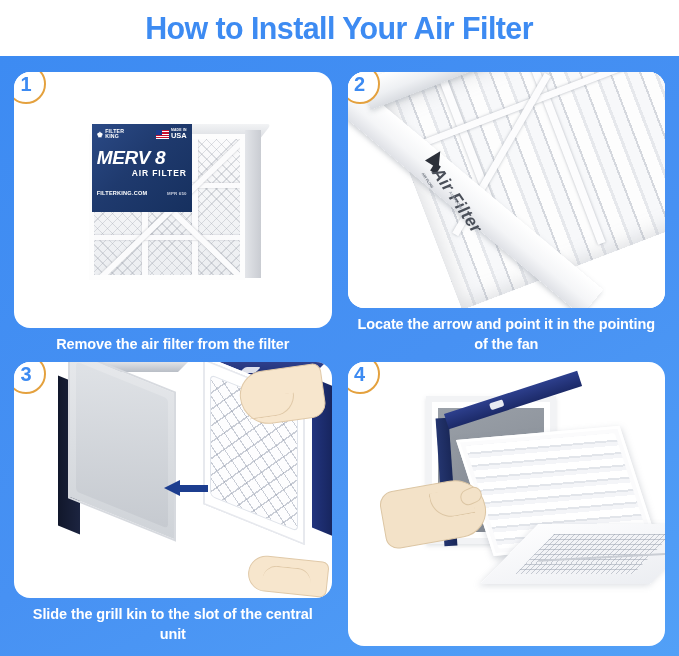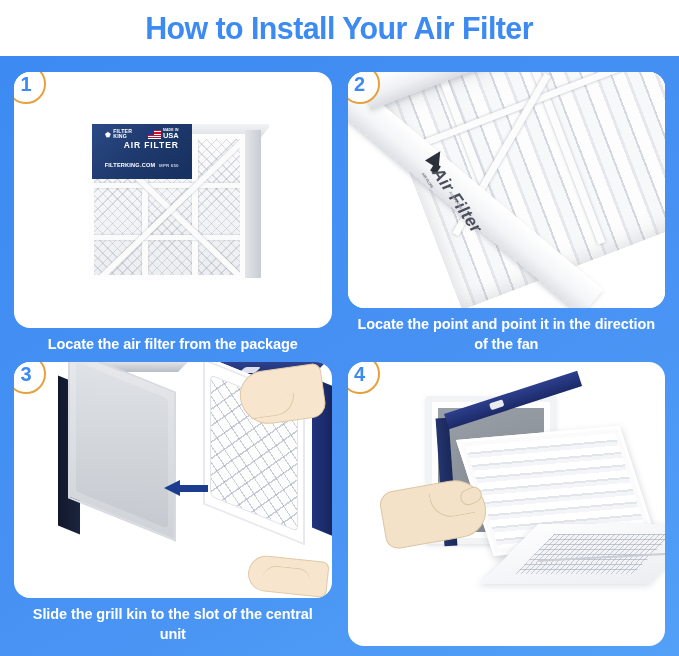--- a/index.html
+++ b/index.html
@@ -149,24 +149,24 @@
     position: absolute; top: 0; bottom: 0; width: 6px;
     background: #fbfbfc; box-shadow: 0 0 2px rgba(120,125,135,.45);
   }
   .p1-hbar {
     position: absolute; left: 0; right: 0; height: 5px;
     background: #fbfbfc; box-shadow: 0 0 2px rgba(120,125,135,.45);
   }
   .p1-label {
     position: absolute;
     left: 9px; top: 4px;
-    width: 100px; height: 55px;
+    width: 100px; height: 88px;
     background: linear-gradient(135deg,#2b4a86 0%,#1f3a6e 45%,#16305f 100%);
     z-index: 4;
-    padding: 4px 13px;
+    padding: 4px 5px;
   }
   .p1-lrow {
     display: flex; align-items: center; justify-content: space-between;
     height: 13px;
   }
   .p1-king {
     display: flex; align-items: center; gap: 2px;
     color: #ffffff; font-size: 5.2px; font-weight: bold; line-height: 1.05;
     letter-spacing: .2px;
   }
@@ -558,30 +558,31 @@
                   </span>
                 </div>
                 <div class="p1-usa">
                   <span class="p1-flag"></span>
                   <span class="p1-usatxt">
                     <small>MADE IN</small>
                     <span>USA</span>
                   </span>
                 </div>
               </div>
+              <div class="p1-merv">MERV 8</div>
               <div class="p1-af">AIR FILTER</div>
               <div class="p1-foot">
                 <span class="p1-dom">FILTERKING.COM</span>
                 <span class="p1-mpr">MPR 650</span>
               </div>
             </div>
           </div>
         </div>
       </div>
-      <div class="caption">Locate the air filter from the package</div>
+      <div class="caption">Remove the air filter from the filter</div>
     </div>
 
     <div class="step">
       <div class="card">
         <div class="badge">2</div>
 
         <div class="art">
           <div class="p2-wrap">
             <div class="p2-pleats"></div>
             <div class="p2-braceA"></div>
@@ -591,21 +592,21 @@
             <div class="p2-frame"></div>
             <div class="p2-frame2"></div>
             <div class="p2-arrow"></div>
             <div class="p2-arrowtail"></div>
             <div class="p2-arrowlbl">AIR FLOW</div>
             <div class="p2-text">Air Filter</div>
             <div class="p2-sub">AIRFLOW</div>
           </div>
         </div>
       </div>
-      <div class="caption">Locate the point and point it in the direction of the fan</div>
+      <div class="caption">Locate the arrow and point it in the pointing of the fan</div>
     </div>
 
     <div class="step">
       <div class="card">
         <div class="badge">3</div>
 
         <div class="art">
           <div class="p3-slot-side"></div>
           <div class="p3-slot-top"></div>
           <div class="p3-slot-face"></div>

